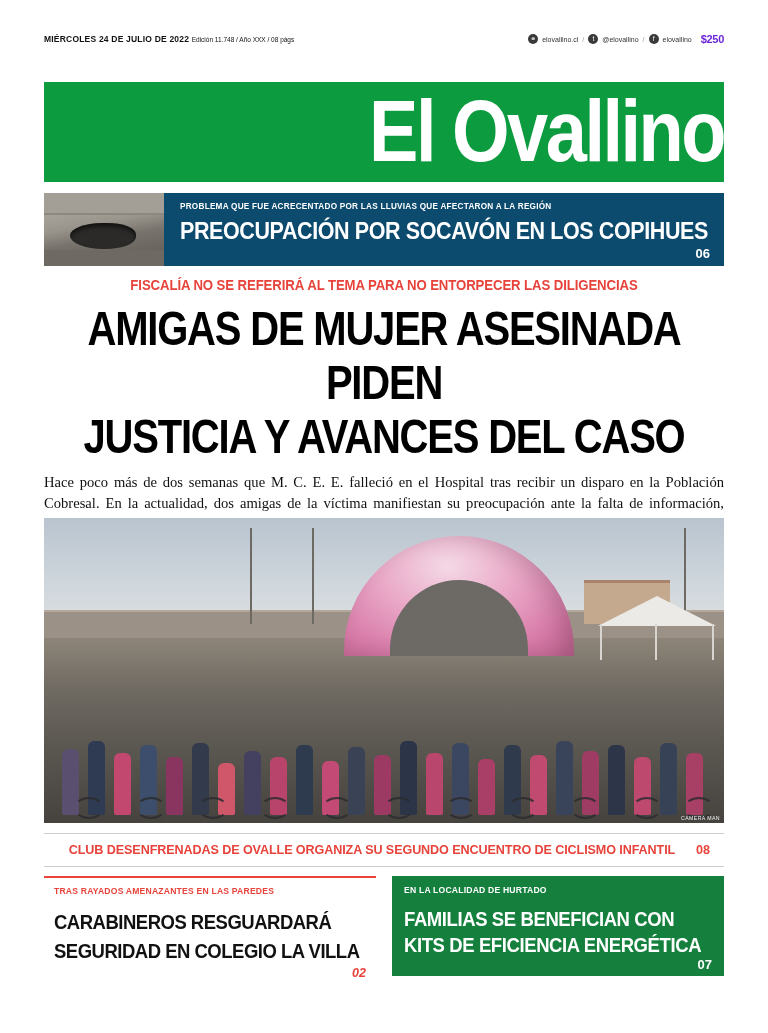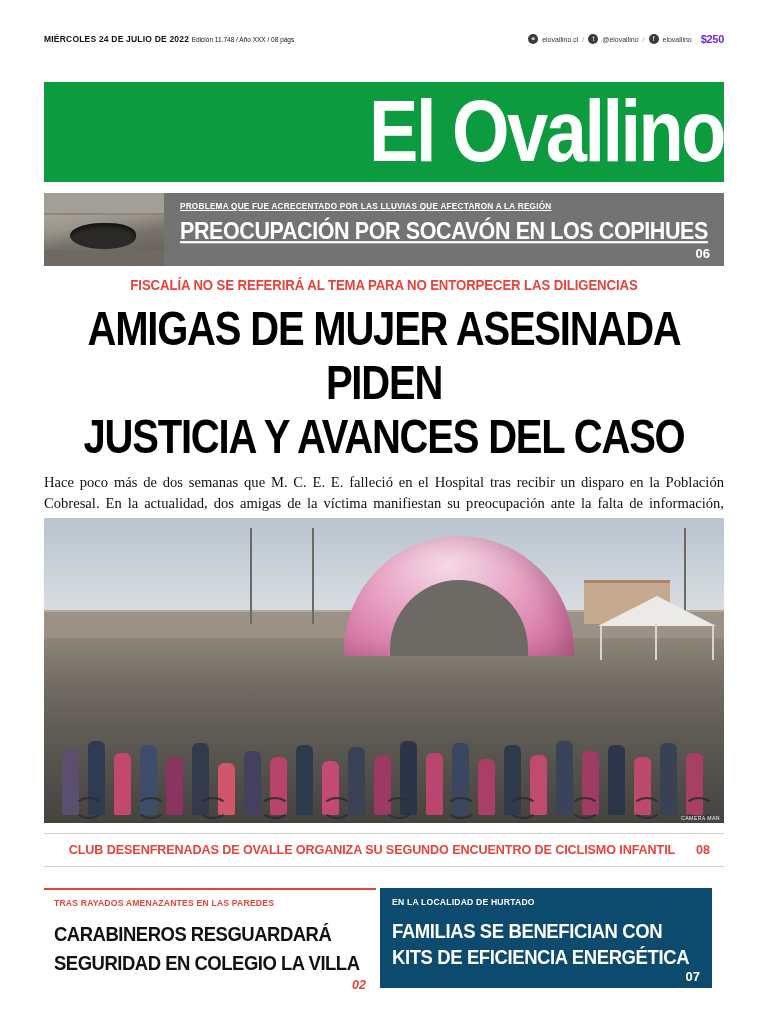--- a/index.html
+++ b/index.html
@@ -118,25 +118,24 @@
     background: #a49f96;
     border-bottom: 2px solid #8d887f;
   }
   .banner-photo .dirt {
     position: absolute;
     left: 0; bottom: 0; width: 120px; height: 16px;
     background: #6e6a63;
   }
   .banner-text {
     flex: 1;
-    background: #737373;
+    background: #0c4a6e;
     color: #ffffff;
     position: relative;
     padding: 9px 14px 2px 16px;
-    text-decoration: underline;
   }
   .banner-kicker {
     font-size: 8.2px;
     font-weight: bold;
     letter-spacing: 0.25px;
     margin-bottom: 7px;
   }
   .banner-head {
     font-size: 21.5px;
     font-weight: bold;
@@ -318,22 +317,21 @@
     font-weight: bold;
     margin-left: 10px;
   }
 
   
   .bottom {
     position: absolute;
     left: 44px; top: 876px;
     width: 680px; height: 110px;
     display: flex;
-    gap: 4px;
-    margin-top: 12px;
+    gap: 16px;
   }
   .box {
     width: 332px;
     height: 100px;
     position: relative;
   }
   .box.left {
     background: #ffffff;
     border-top: 2px solid #e8433b;
     padding: 8px 10px 0 10px;
@@ -356,21 +354,21 @@
   }
   .box.left .pg {
     position: absolute;
     right: 10px; bottom: -4px;
     color: #e8433b;
     font-size: 12.5px;
     font-weight: bold;
     font-style: italic;
   }
   .box.right {
-    background: #0c4a6e;
+    background: #15803d;
     color: #ffffff;
     padding: 9px 12px 0 12px;
   }
   .box.right .kicker {
     font-size: 8.6px;
     font-weight: bold;
     letter-spacing: 0.2px;
   }
   .box.right .head {
     margin-top: 11px;

